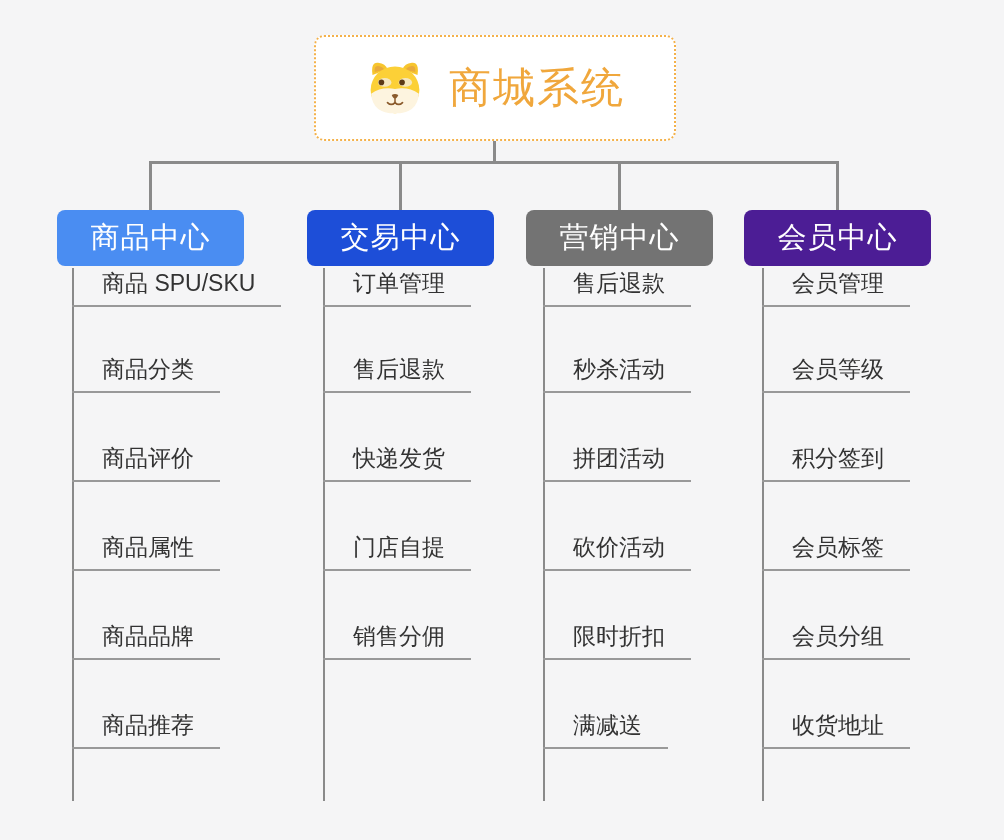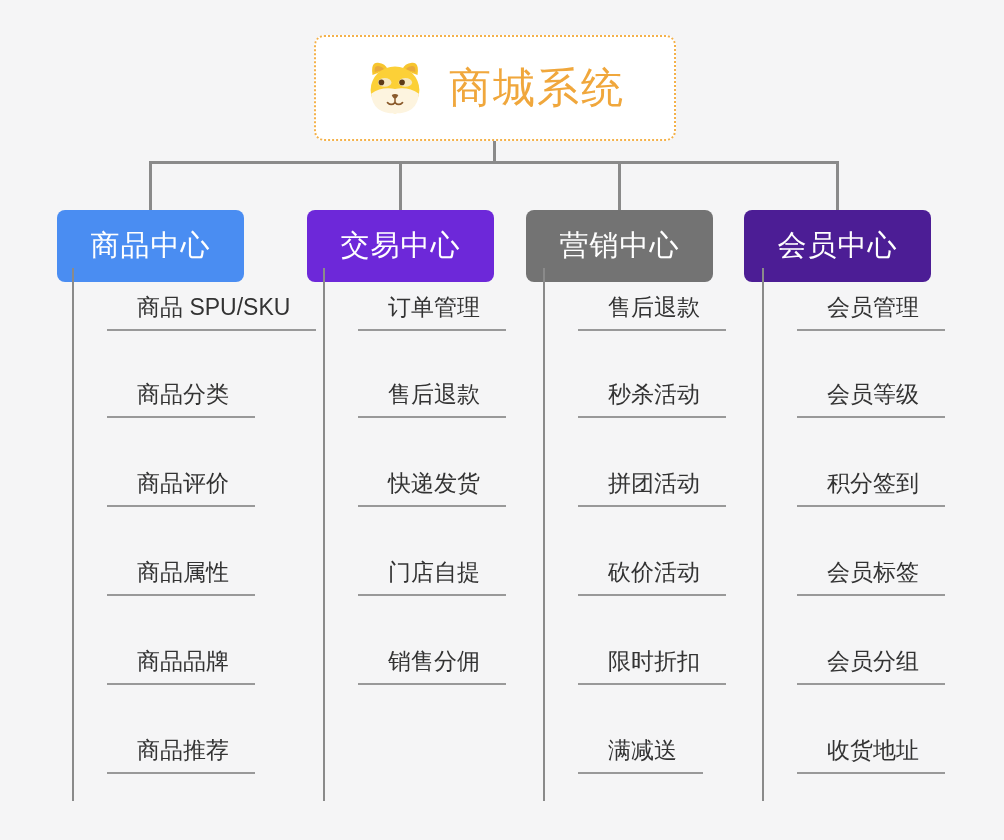--- a/index.html
+++ b/index.html
@@ -41,37 +41,37 @@
   .drop-2 { left:618px; } .drop-3 { left:836px; }
 
   
   .b0 { --hx:57px;  --lx:72px;  }
   .b1 { --hx:307px; --lx:323px; }
   .b2 { --hx:526px; --lx:543px; }
   .b3 { --hx:744px; --lx:762px; }
 
   .branch-header {
     position:absolute; top:210px; left:var(--hx);
-    width:187px; height:72px;
+    width:187px; height:56px;
     border-radius:8px;
     color:#ffffff; font-size:29px; letter-spacing:1px;
     display:flex; align-items:center; justify-content:center;
     cursor:pointer;
   }
   .branch-vline {
     position:absolute; top:268px; left:var(--lx);
     width:2px; height:533px;
     background:#8a8a8a;
   }
   .branch-items {
     position:absolute; top:268px; left:var(--lx);
   }
   .item {
     height:89px;
-    display:flex; align-items:center;margin-left:35px;
+    display:flex; align-items:flex-start;
   }
   .item:first-child { height:86px; }
   .item-label {
     display:inline-block;
     white-space:nowrap;
     font-size:23px; color:#333333;
     padding:0 26px 6px 30px;
     border-bottom:2px solid #999999;
     cursor:pointer;
   }
@@ -131,21 +131,21 @@
       <div class="item">
           <span class="item-label">商品品牌</span>
         </div>
       <div class="item">
           <span class="item-label">商品推荐</span>
         </div>
     </div>
   </div>
 
   <div class="b1">
-    <div class="branch-header" style="background: #6d28d9;">交易中心</div>
+    <div class="branch-header" style="background: #1d4ed8;">交易中心</div>
     <div class="branch-vline"></div>
     <div class="branch-items">
       <div class="item">
           <span class="item-label">订单管理</span>
         </div>
       <div class="item">
           <span class="item-label">售后退款</span>
         </div>
       <div class="item">
           <span class="item-label">快递发货</span>

